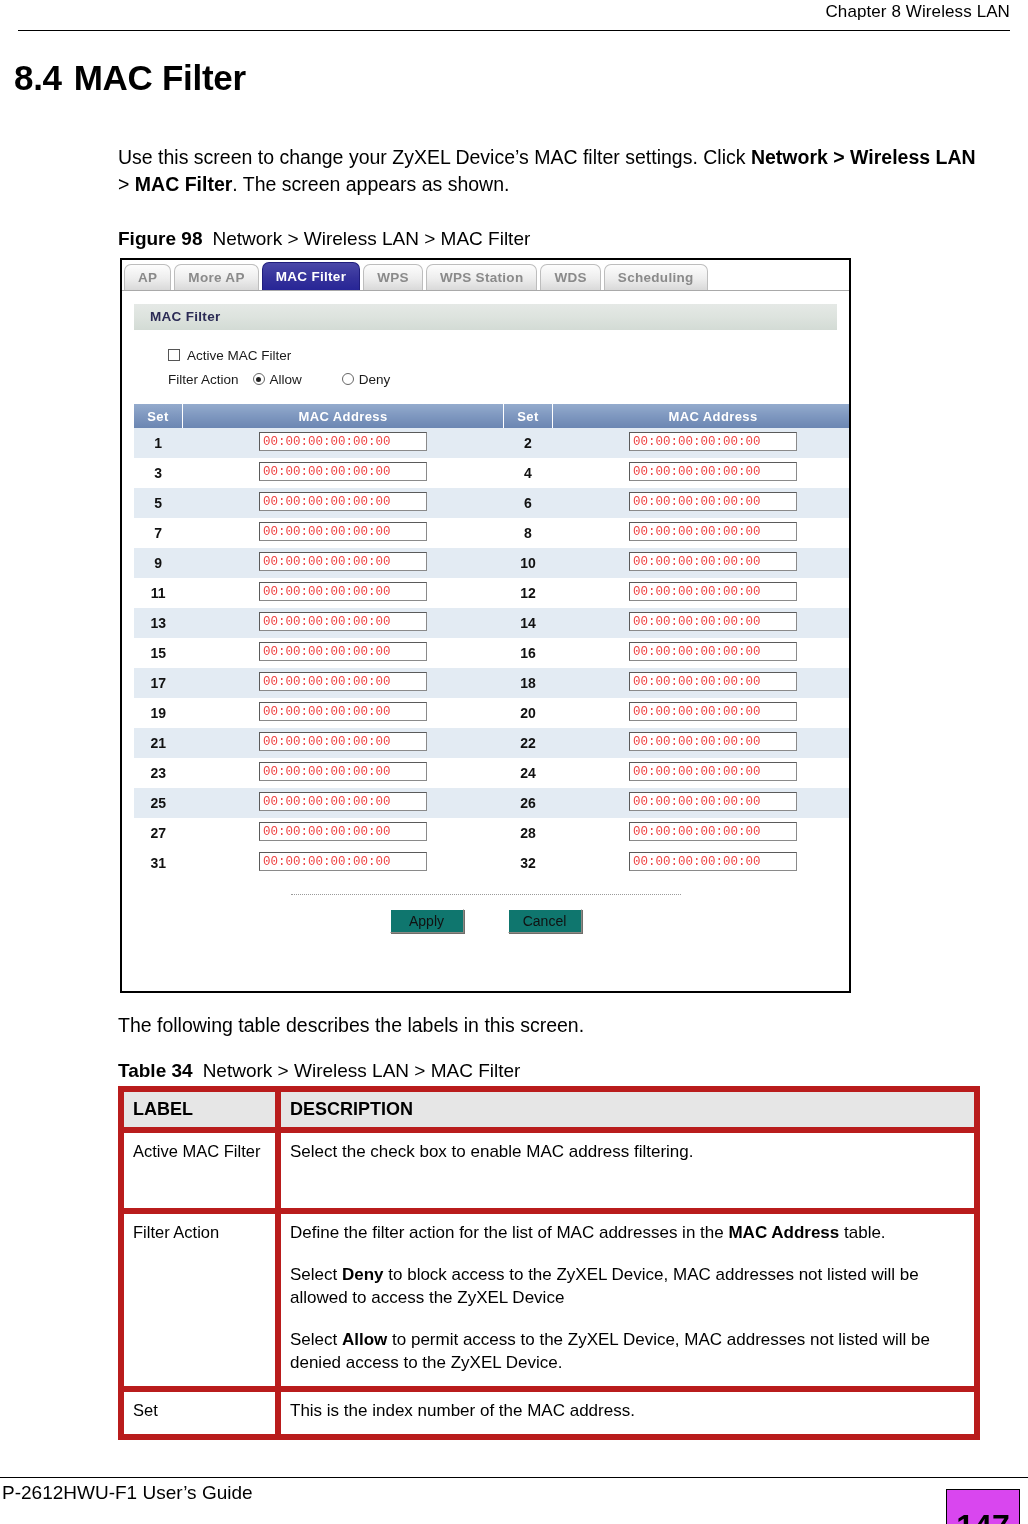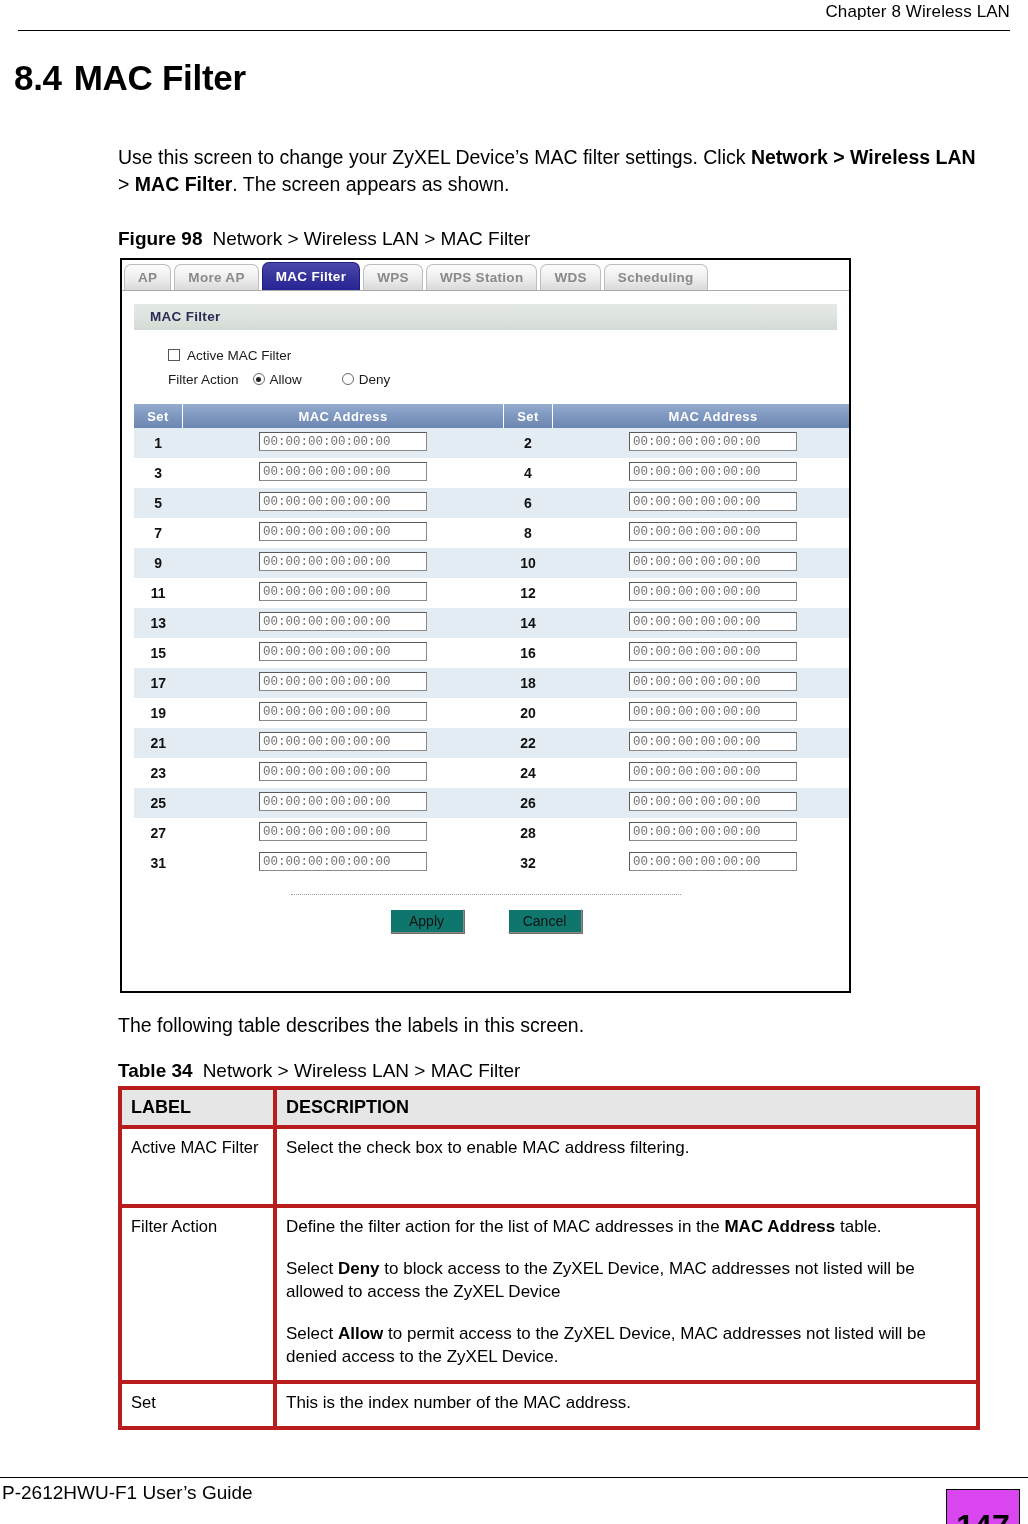--- a/index.html
+++ b/index.html
@@ -239,21 +239,21 @@
     display: inline-block;
     width: 168px;
     height: 19px;
     line-height: 19px;
     background: #ffffff;
     border: 1px solid #8a8a8a;
     border-top-color: #5a5a5a;
     border-left-color: #5a5a5a;
     font-family: "Liberation Mono", monospace;
     font-size: 12.5px;
-    color: #737373;
+    color: #ef4444;
     text-align: left;
     padding-left: 3px;
     box-sizing: border-box;
     white-space: nowrap;
     overflow: hidden;
   }
 
   
   .action-area {
     margin: 16px 12px 0 12px;
@@ -290,21 +290,21 @@
   
   .desc-table {
     position: absolute;
     left: 118px;
     top: 1086px;
     width: 862px;
     border-collapse: collapse;
     font-size: 17px;
   }
   .desc-table th, .desc-table td {
-    border: 4px solid #b91c1c;
+    border: 6px solid #b91c1c;
     text-align: left;
     vertical-align: top;
     padding: 7px 9px 12px 9px;
     line-height: 23px;
   }
   .desc-table thead th {
     background: #e6e6e6;
     font-weight: bold;
     font-size: 18px;
     padding-top: 6px;

